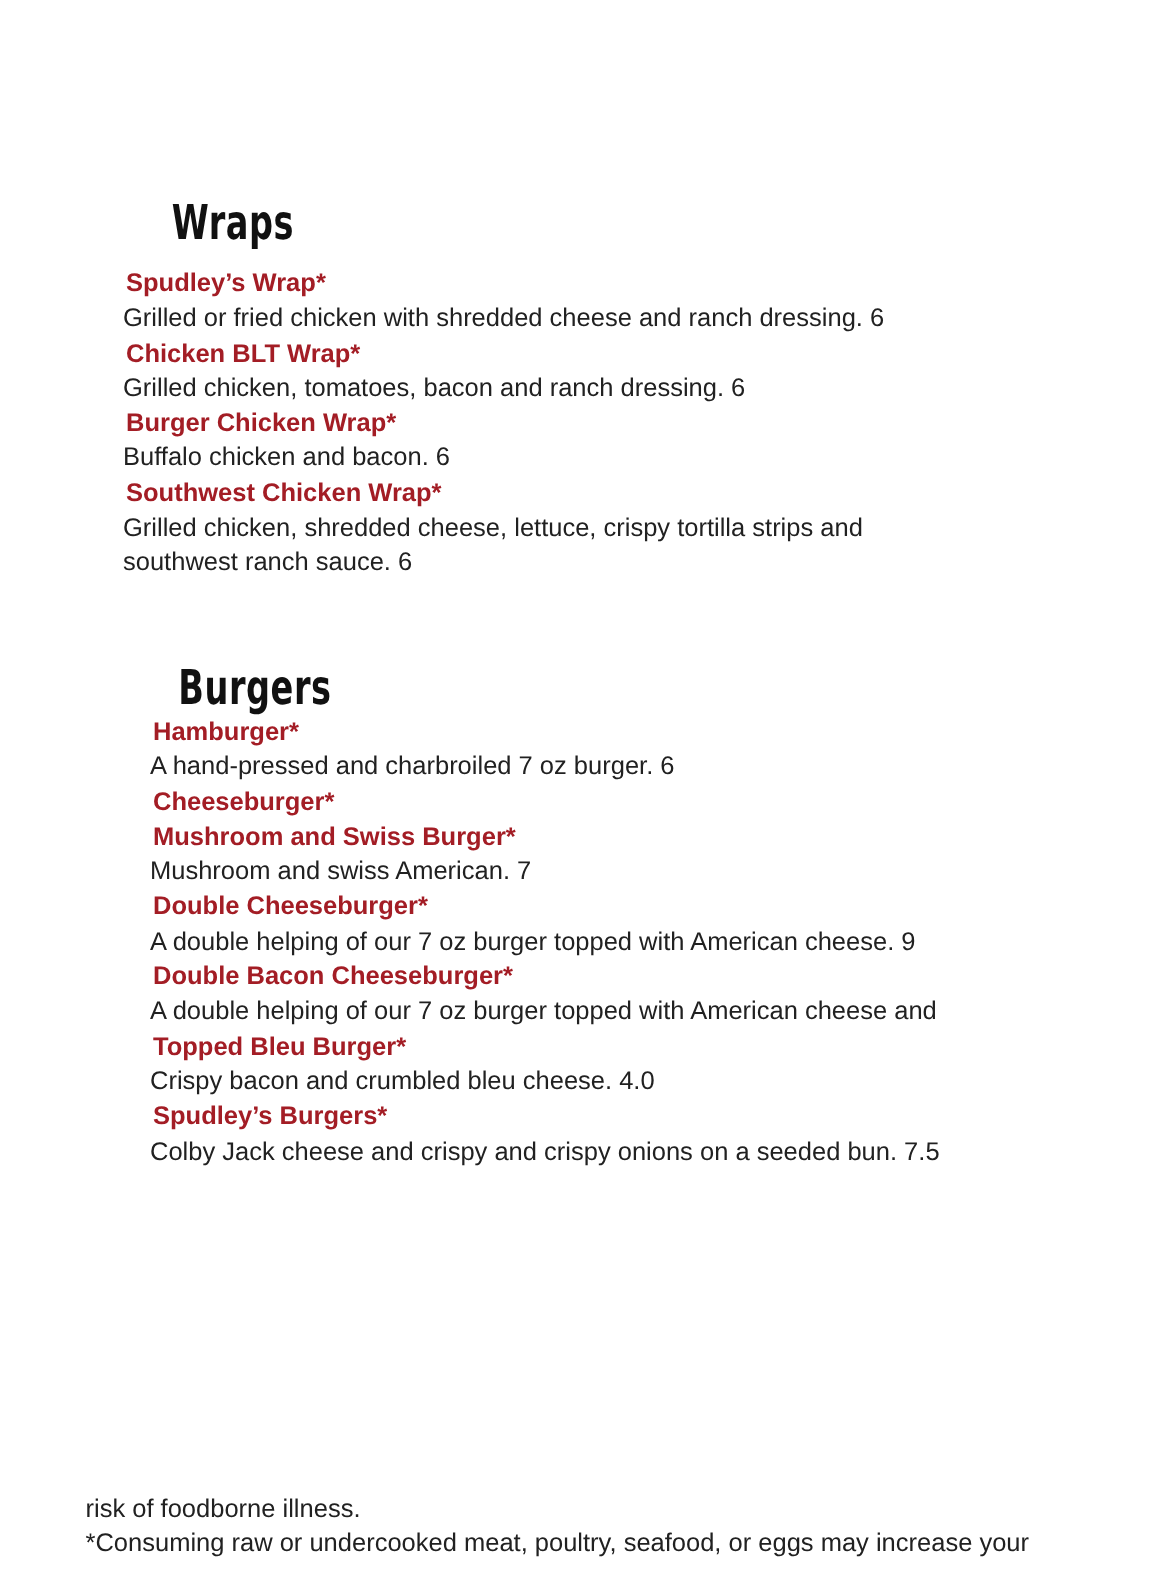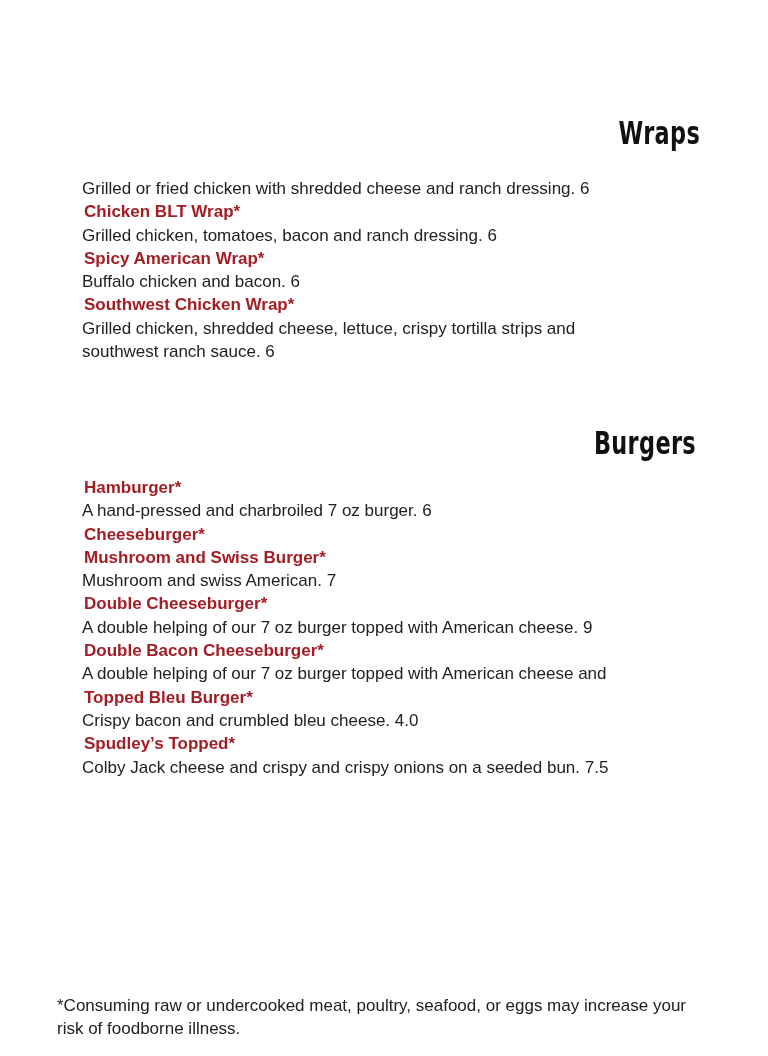--- a/index.html
+++ b/index.html
@@ -17,22 +17,22 @@
   }
   .menu-section {
     position: absolute;
     left: 0;
     right: 0;
   }
   .section-title {
     position: absolute;
     left: 82px;
     width: 636px;
-    margin: 0;
-    text-align: right;
+    margin: 15px;
+    text-align: left;
     font-family: "DejaVu Sans", sans-serif;
     font-weight: bold;
     font-size: 32px;
     line-height: 40px;
     color: var(--title-color, #111111);
     white-space: nowrap;
   }
   .section-title-text {
     display: inline-block;
     transform: scaleX(0.70);
@@ -42,21 +42,21 @@
   .section-items {
     position: absolute;
     left: 82px;
     width: 640px;
     font-size: 17px;
     line-height: 23.3px;
   }
   #section-0 .section-title { top: 113px; }
   #section-0 .section-items { top: 177px; }
   #section-1 .section-title { top: 423px; }
-  #section-1 .section-items { top: 476px; }
+  #section-1 .section-items { top: 476px; margin-left: 18px; }
   .item-name {
     font-weight: bold;
     color: var(--accent-color, #a31d25);
     padding-left: 2px;
     white-space: nowrap;
   }
   .item-desc-line {
     color: var(--body-color, #212121);
     white-space: nowrap;
   }
@@ -77,28 +77,29 @@
 <body>
 
 <div class="page">
   <main id="menu-sections">
       <section class="menu-section" id="section-0">
     <h2 class="section-title">
       <span class="section-title-text">Wraps</span>
     </h2>
     <div class="section-items">
           <div class="menu-item">
+    <div class="item-name">Spudley’s Wrap*</div>
   <div class="item-desc-line">Grilled or fried chicken with shredded cheese and ranch dressing. 6</div>
           </div>
           <div class="menu-item">
     <div class="item-name">Chicken BLT Wrap*</div>
   <div class="item-desc-line">Grilled chicken, tomatoes, bacon and ranch dressing. 6</div>
           </div>
           <div class="menu-item">
-    <div class="item-name">Spicy American Wrap*</div>
+    <div class="item-name">Burger Chicken Wrap*</div>
   <div class="item-desc-line">Buffalo chicken and bacon. 6</div>
           </div>
           <div class="menu-item">
     <div class="item-name">Southwest Chicken Wrap*</div>
   <div class="item-desc-line">Grilled chicken, shredded cheese, lettuce, crispy tortilla strips and</div>
             <div class="item-desc-line">southwest ranch sauce. 6</div>
           </div>
         </div>
   </section>
       <section class="menu-section" id="section-1">
@@ -123,23 +124,23 @@
           </div>
           <div class="menu-item">
     <div class="item-name">Double Bacon Cheeseburger*</div>
   <div class="item-desc-line">A double helping of our 7 oz burger topped with American cheese and</div>
           </div>
           <div class="menu-item">
     <div class="item-name">Topped Bleu Burger*</div>
   <div class="item-desc-line">Crispy bacon and crumbled bleu cheese. 4.0</div>
           </div>
           <div class="menu-item">
-    <div class="item-name">Spudley’s Topped*</div>
+    <div class="item-name">Spudley’s Burgers*</div>
   <div class="item-desc-line">Colby Jack cheese and crispy and crispy onions on a seeded bun. 7.5</div>
           </div>
         </div>
   </section>
     </main>
   <footer class="disclaimer" id="disclaimer">
+      <div class="disclaimer-line">risk of foodborne illness.</div>
       <div class="disclaimer-line">*Consuming raw or undercooked meat, poultry, seafood, or eggs may increase your</div>
-      <div class="disclaimer-line">risk of foodborne illness.</div>
     </footer>
 </div>
 
 </body></html>

